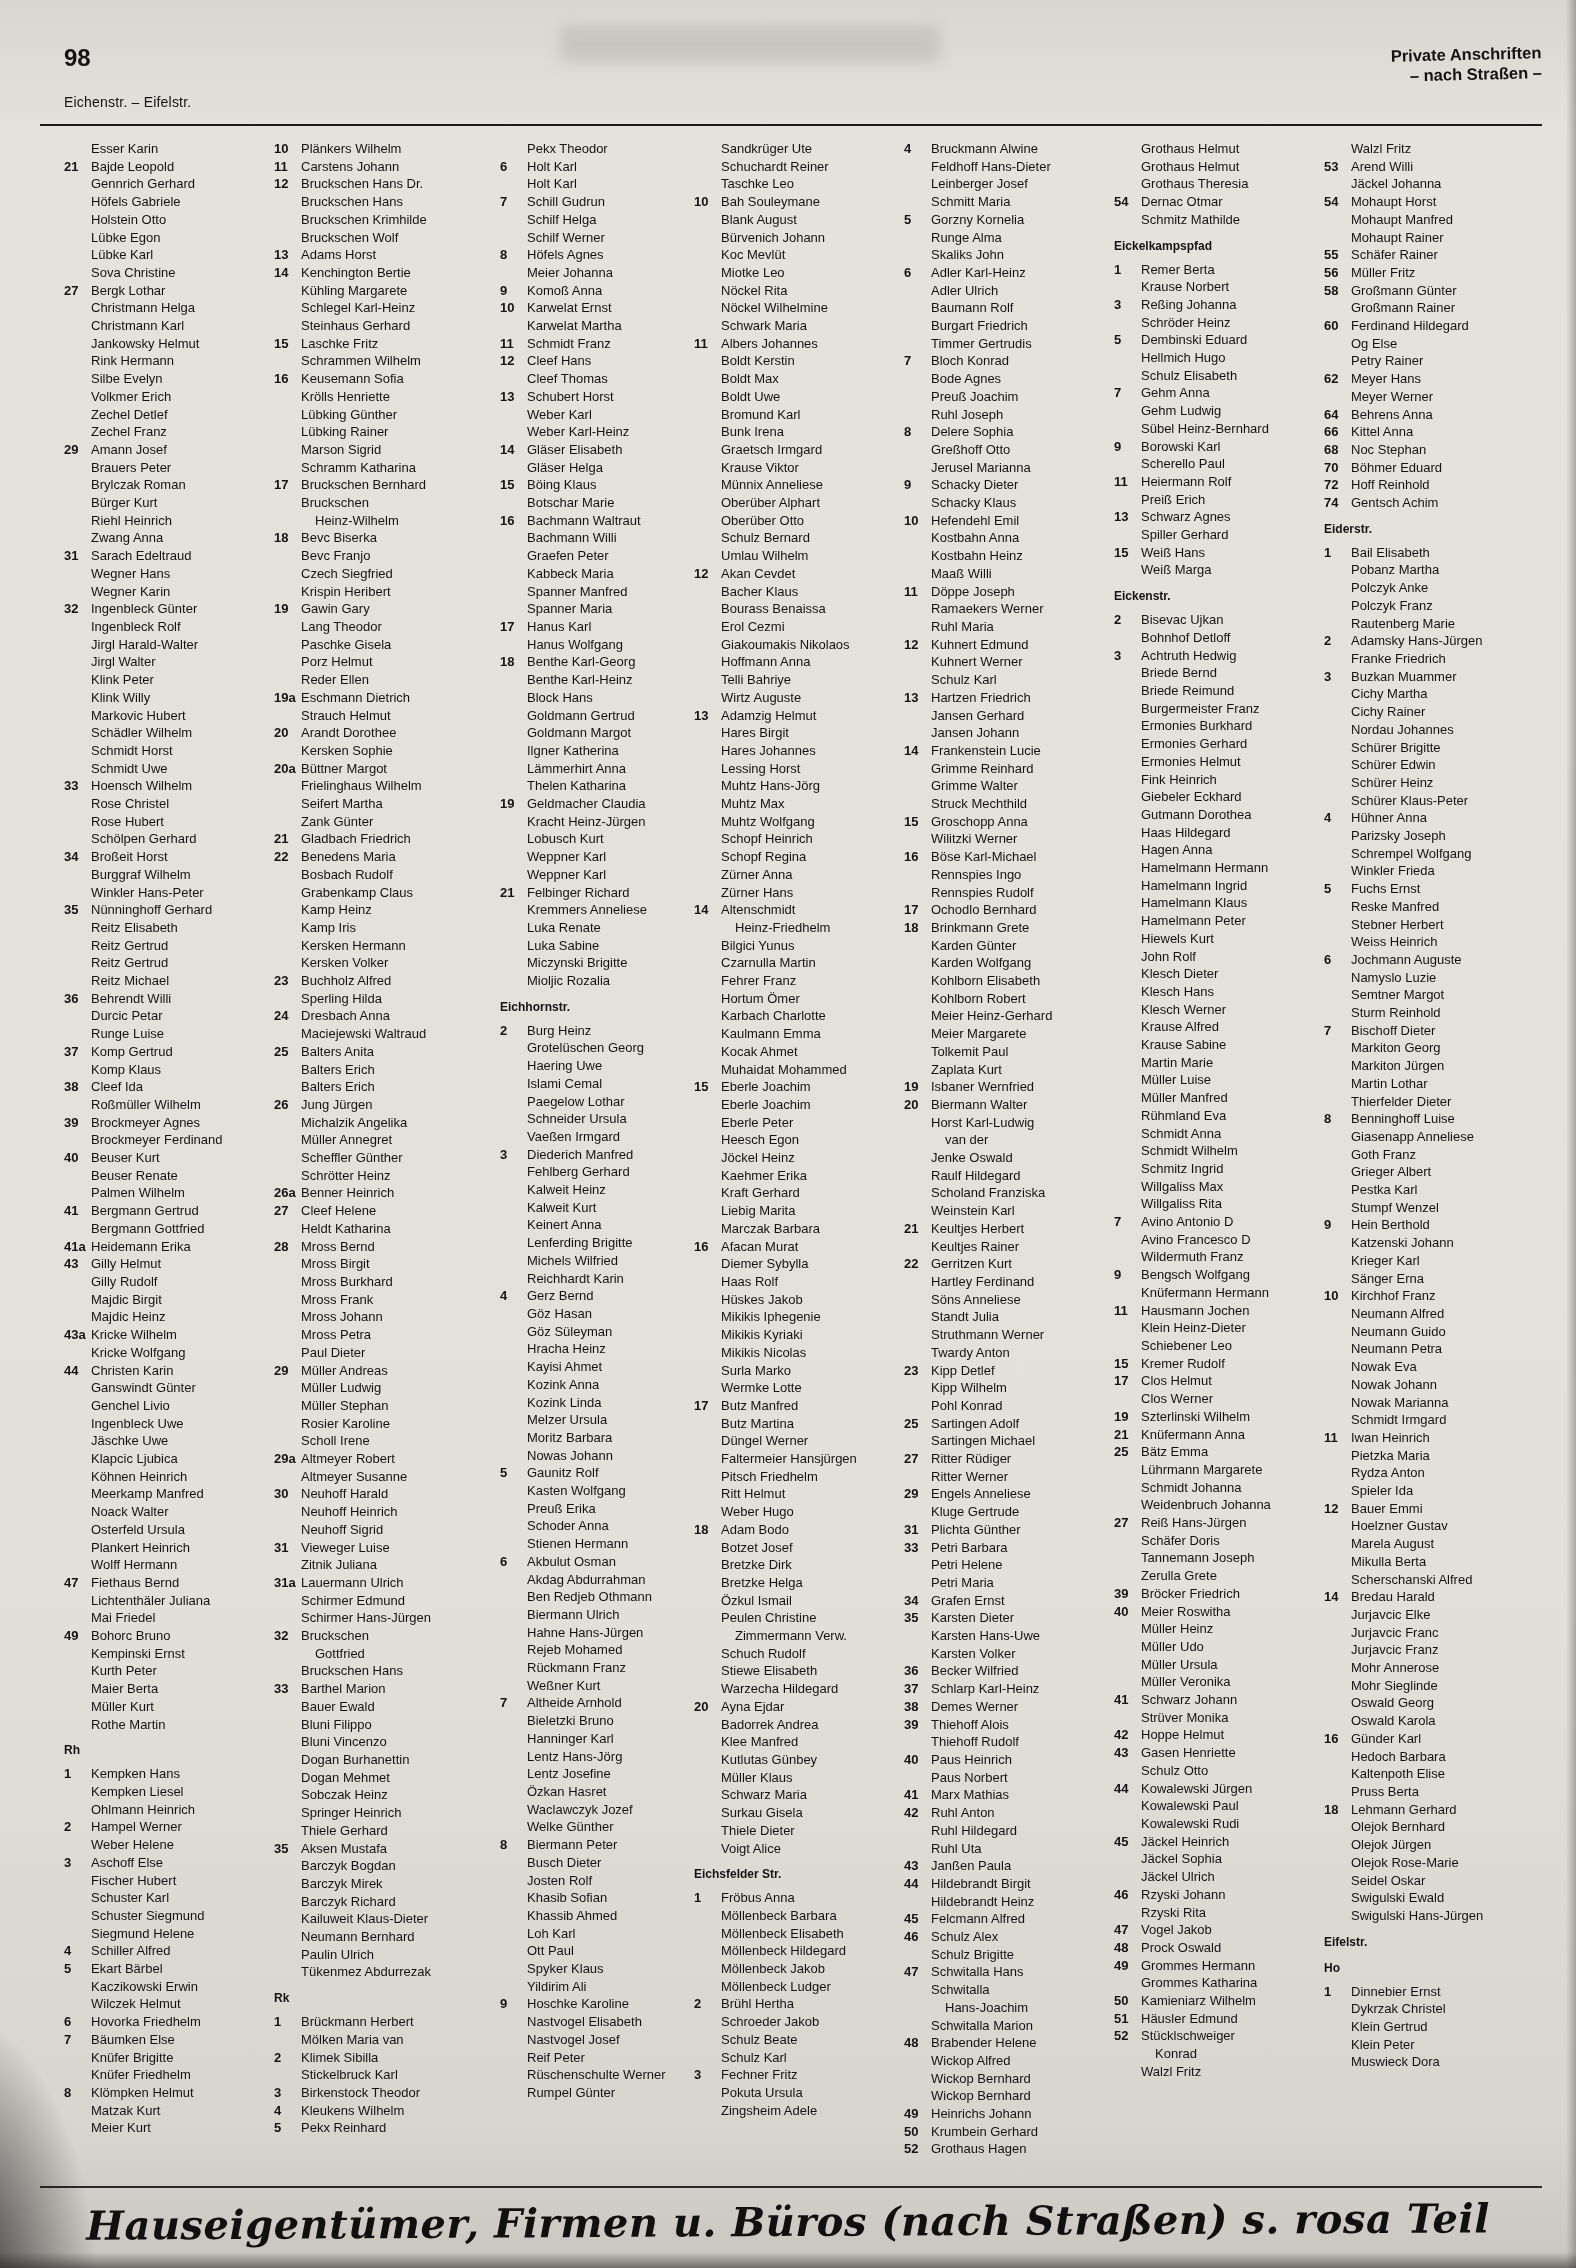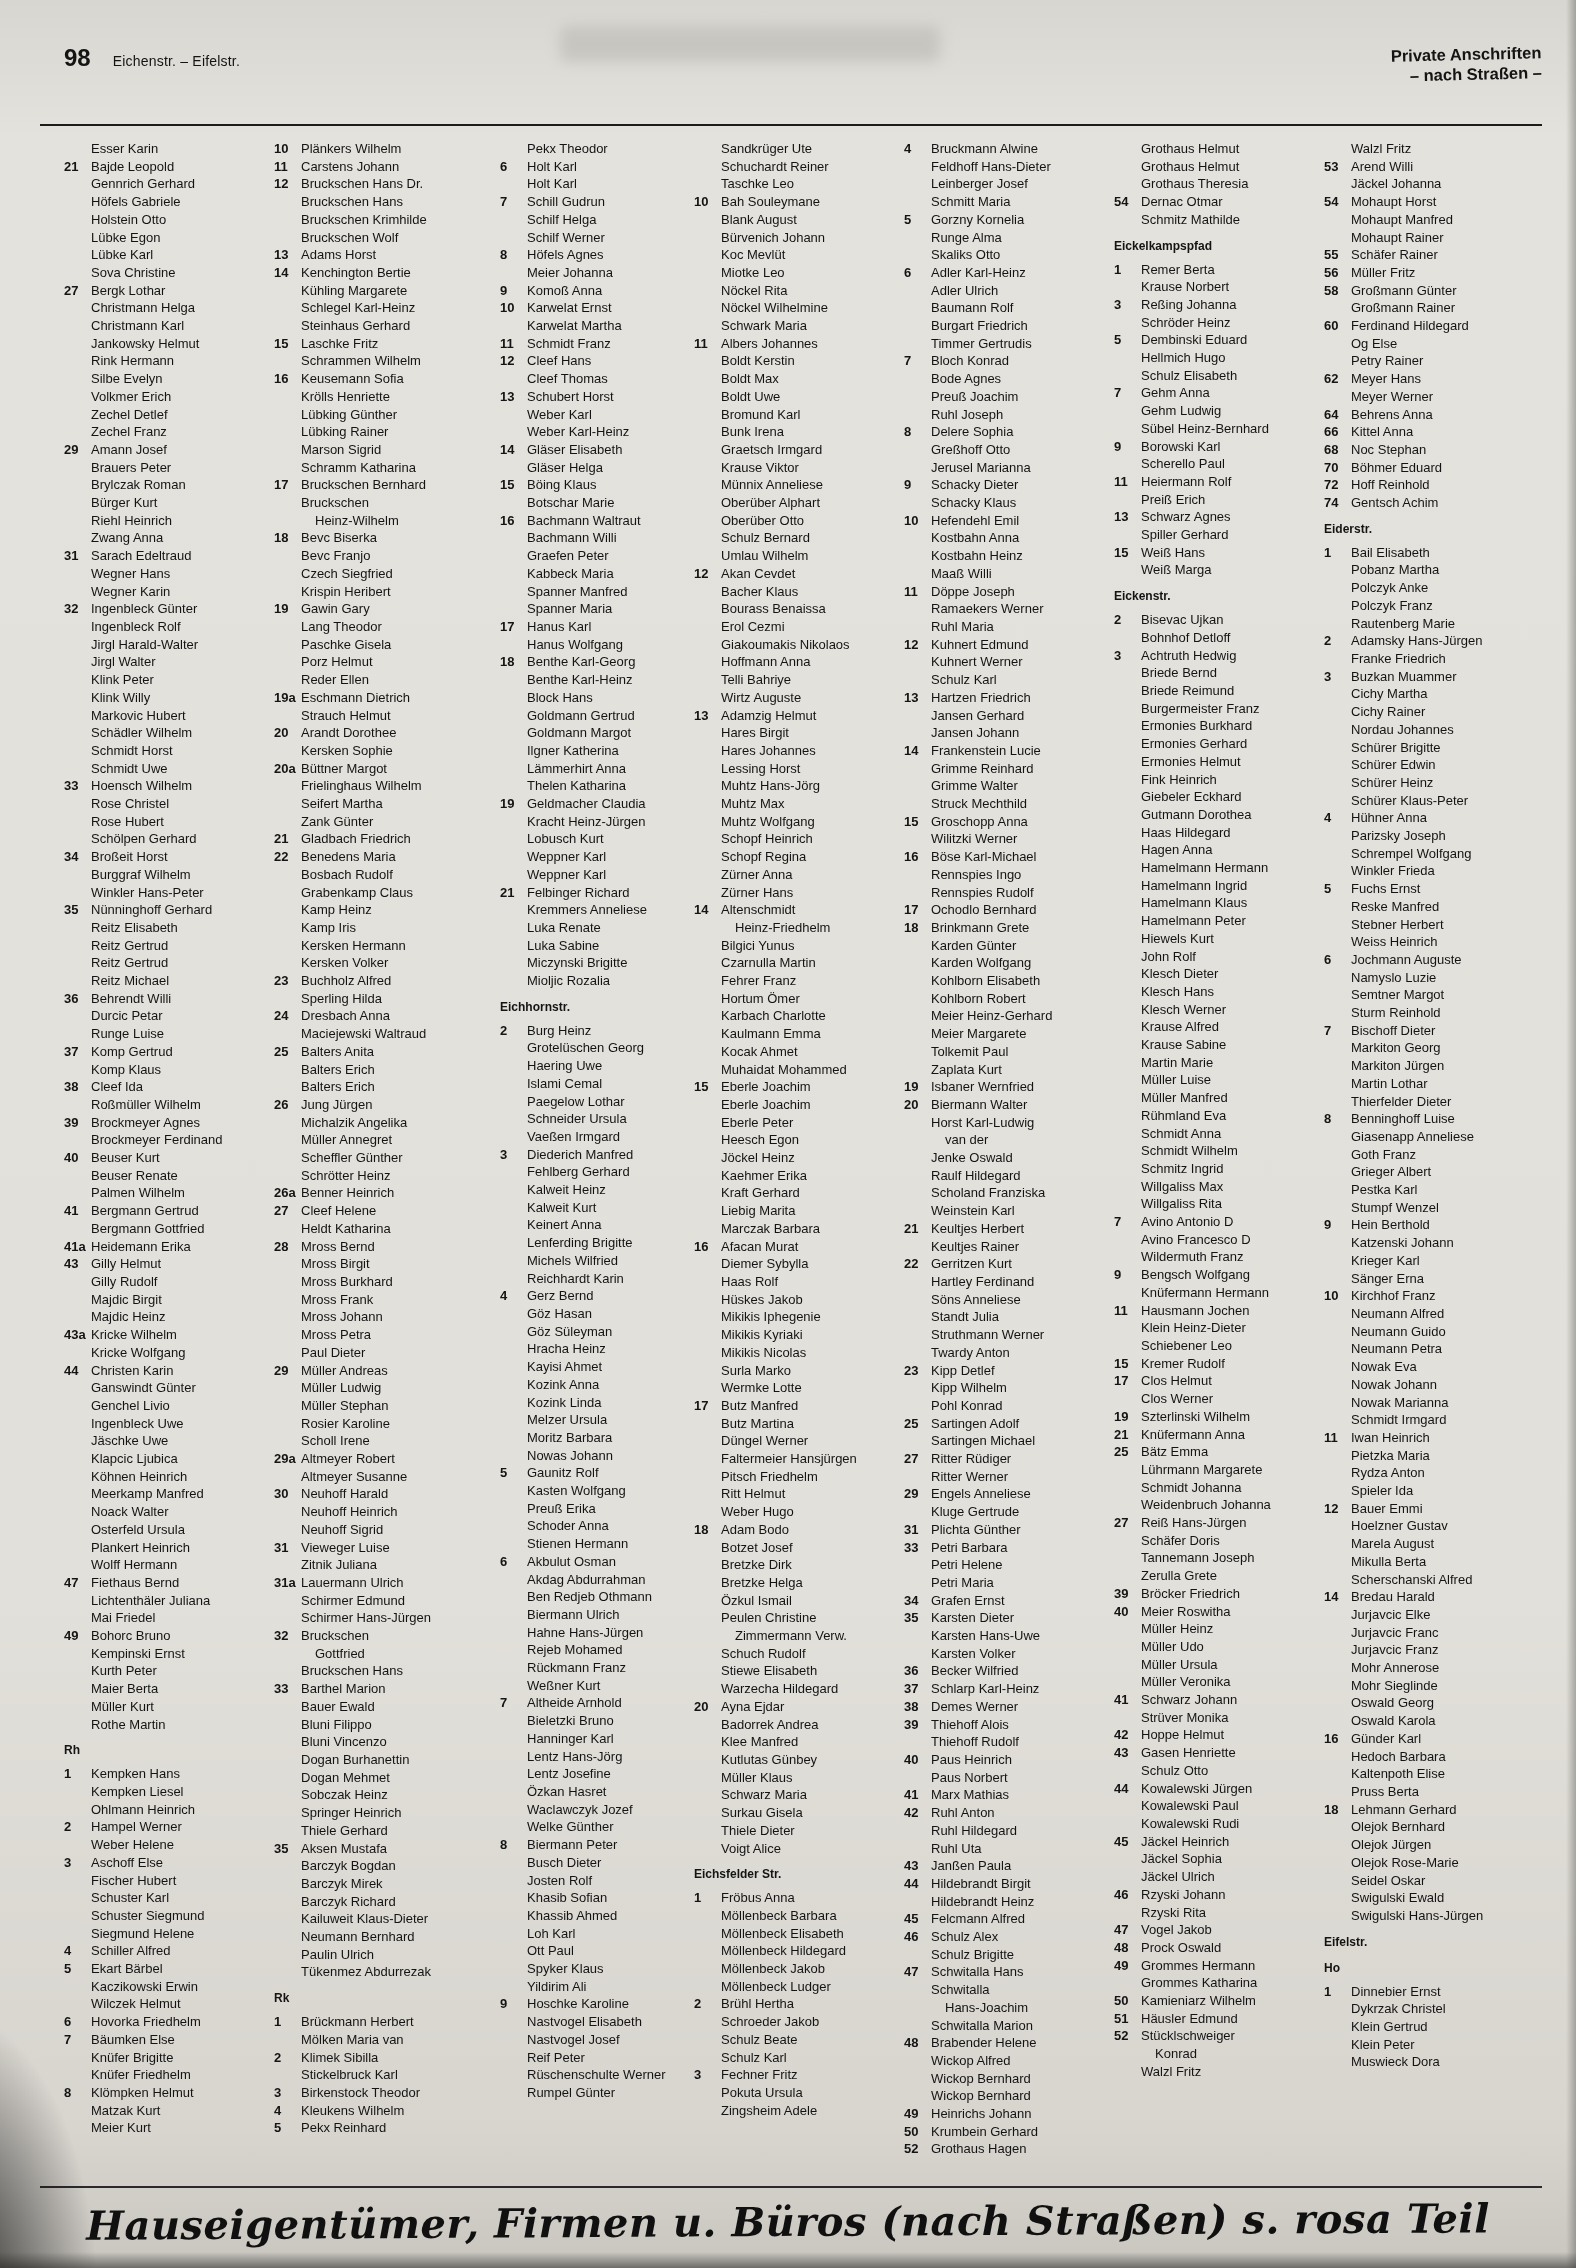--- a/index.html
+++ b/index.html
@@ -7,21 +7,21 @@
     position:relative;
     width:1576px;height:2268px;
     margin:0 auto;
     background:linear-gradient(180deg,#d8d6d0 0%,#e4e2dc 6%,#e2e0da 70%,#d8d5cf 94%,#c9c6c0 100%);
     font-family:"Liberation Sans",sans-serif;
     color:#141414;
     overflow:hidden;
   }
   
   .page-header{position:absolute;top:44px;left:64px;right:34px;display:flex;justify-content:space-between;align-items:flex-start;}
-  .header-left{display:flex;align-items:baseline;gap:22px;}
+  .header-left{display:flex;align-items:baseline;gap:22px;flex-direction:column;}
   .page-number{font-size:24px;font-weight:700;}
   .street-range{font-size:14px;font-weight:400;letter-spacing:.2px;}
   .header-right{text-align:right;font-weight:700;font-size:16.5px;line-height:20px;transform:rotate(-1.4deg);}
   .header-rule{position:absolute;top:124px;left:40px;right:34px;height:2px;background:#1c1c1c;}
   
   .columns{position:absolute;top:140px;left:64px;width:1490px;height:2040px;}
   .dircol{position:absolute;top:0;width:204px;}
   .entry{position:relative;padding-left:27px;font-size:13px;line-height:17.7px;white-space:nowrap;}
   .entry .hnum{position:absolute;left:0;top:0;font-weight:700;}
   .entry.cont{padding-left:41px;}
@@ -517,21 +517,21 @@
         <div class="entry">Pokuta Ursula</div>
         <div class="entry">Zingsheim Adele</div>
       </div>
       <div class="dircol" style="left: 840px;">
         <div class="entry"><span class="hnum">4</span>Bruckmann Alwine</div>
         <div class="entry">Feldhoff Hans-Dieter</div>
         <div class="entry">Leinberger Josef</div>
         <div class="entry">Schmitt Maria</div>
         <div class="entry"><span class="hnum">5</span>Gorzny Kornelia</div>
         <div class="entry">Runge Alma</div>
-        <div class="entry">Skaliks Otto</div>
+        <div class="entry">Skaliks John</div>
         <div class="entry"><span class="hnum">6</span>Adler Karl-Heinz</div>
         <div class="entry">Adler Ulrich</div>
         <div class="entry">Baumann Rolf</div>
         <div class="entry">Burgart Friedrich</div>
         <div class="entry">Timmer Gertrudis</div>
         <div class="entry"><span class="hnum">7</span>Bloch Konrad</div>
         <div class="entry">Bode Agnes</div>
         <div class="entry">Preuß Joachim</div>
         <div class="entry">Ruhl Joseph</div>
         <div class="entry"><span class="hnum">8</span>Delere Sophia</div>

